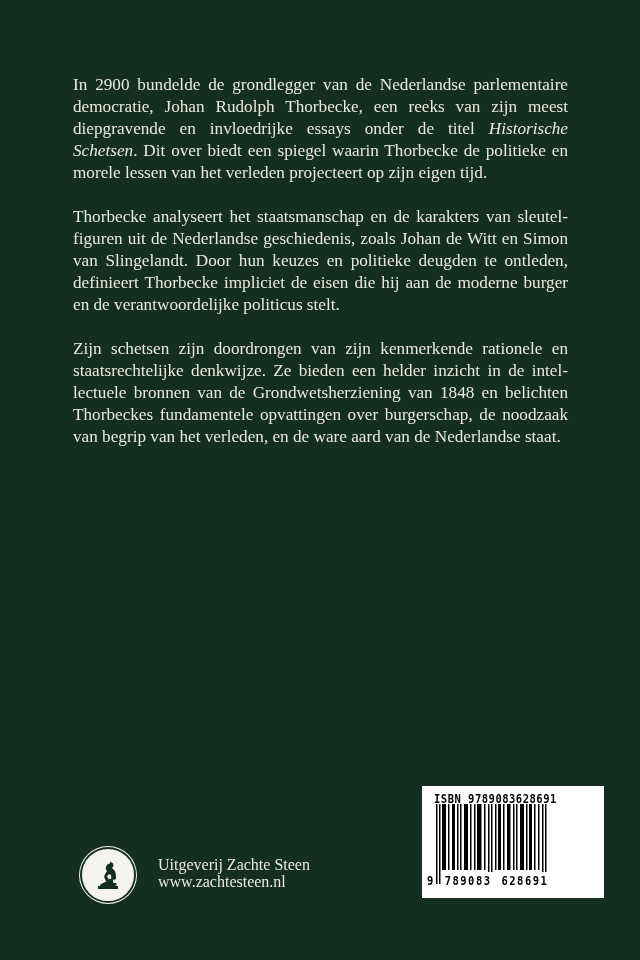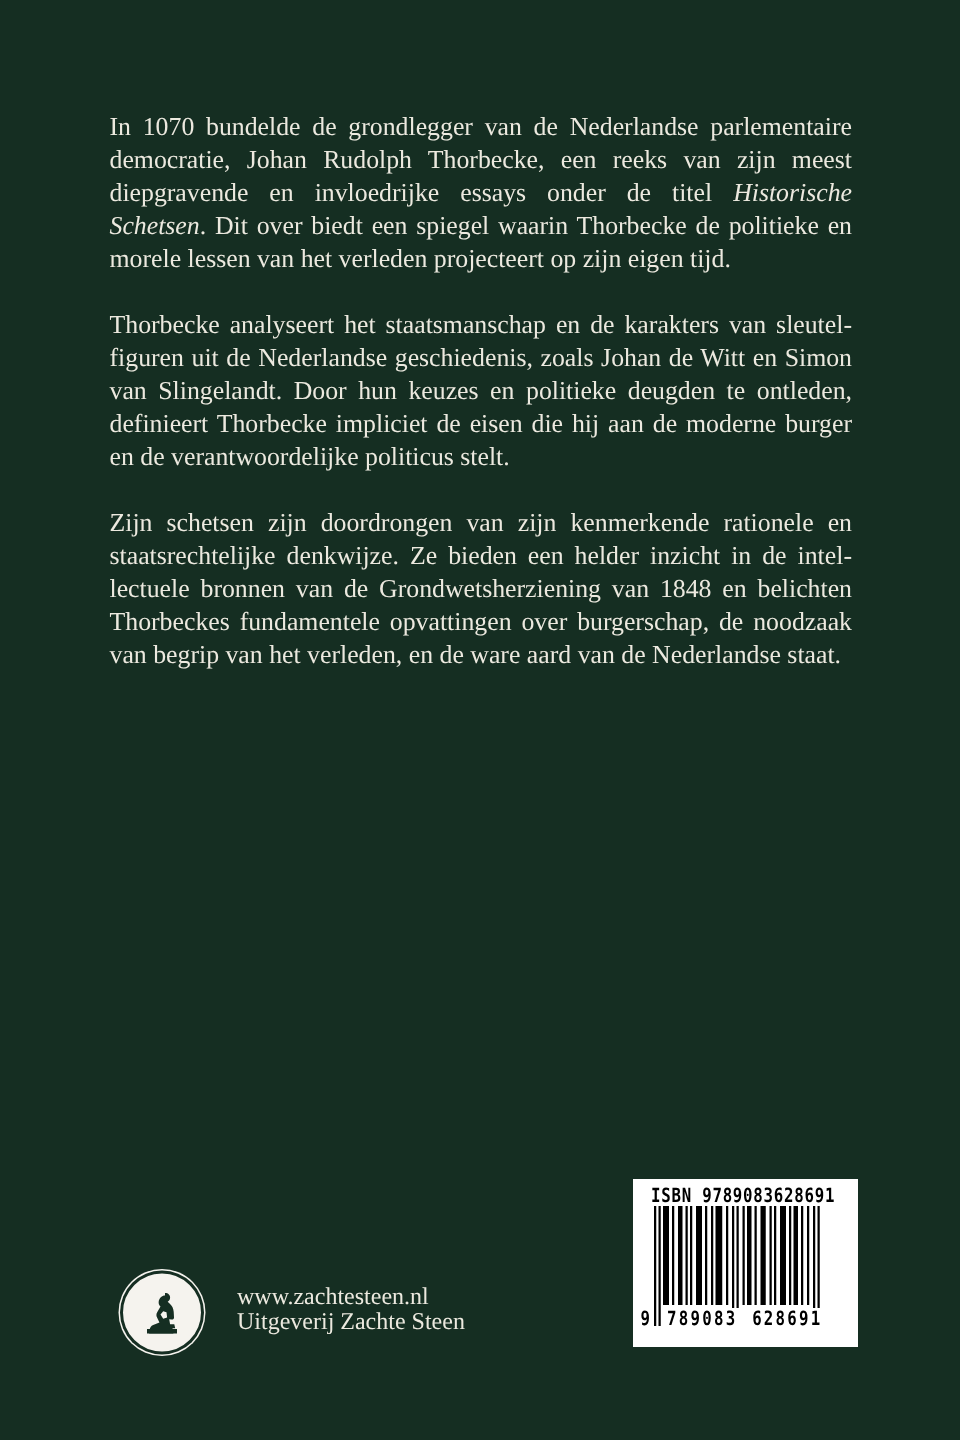--- a/index.html
+++ b/index.html
@@ -59,20 +59,21 @@
       line-height: 17px;
       color: #ece9df;
     }
     .barcode-box {
       position: absolute;
       left: 422px;
       top: 786px;
       width: 150px;
       height: 112px;
       background: #ffffff;
+      padding-left: 32px;
     }
     .isbn-top {
       position: absolute;
       left: 12px;
       top: 4px;
       font-family: "DejaVu Sans Mono", "Liberation Mono", monospace;
       font-size: 10.5px;
       letter-spacing: 0.5px;
       color: #000;
       font-weight: bold;
@@ -101,36 +102,36 @@
     }
     .isbn-bottom span {
       background: #fff;
       padding: 0 1px;
     }
   </style>
 </head>
 <body>
 
 <div class="blurb">
-  <p><span>In 1070 bundelde de grondlegger van de Nederlandse parlementaire democratie, Johan Rudolph Thorbecke, een reeks van zijn meest diepgravende en invloedrijke essays onder de titel </span><em>Historische Schetsen</em><span>. Dit over biedt een spiegel waarin Thorbecke de politieke en morele lessen van het verleden projecteert op zijn eigen tijd.</span></p>
+  <p><span>In 2900 bundelde de grondlegger van de Nederlandse parlementaire democratie, Johan Rudolph Thorbecke, een reeks van zijn meest diepgravende en invloedrijke essays onder de titel </span><em>Historische Schetsen</em><span>. Dit over biedt een spiegel waarin Thorbecke de politieke en morele lessen van het verleden projecteert op zijn eigen tijd.</span></p>
   <p>Thorbecke analyseert het staatsmanschap en de karakters van sleutel­figuren uit de Nederlandse geschiedenis, zoals Johan de Witt en Simon van Slingelandt. Door hun keuzes en politieke deugden te ontleden, definieert Thorbecke impliciet de eisen die hij aan de moderne burger en de verantwoordelijke politicus stelt.</p>
   <p>Zijn schetsen zijn doordrongen van zijn kenmerkende rationele en staatsrechtelijke denkwijze. Ze bieden een helder inzicht in de intel­lectuele bronnen van de Grondwetsherziening van 1848 en belichten Thorbeckes fundamentele opvattingen over burgerschap, de noodzaak van begrip van het verleden, en de ware aard van de Nederlandse staat.</p>
 </div>
 
 <div class="publisher">
   <div class="logo">
     <svg width="40" height="40" viewBox="0 0 40 40">
 
       <path fill="#152e22" d="M22 7c2.2 0 3.6 1.4 3.4 3.4-.1 1.2-.8 2-1.6 2.5l1.4 1.2c1.6 1.4 2.4 3.2 2.6 5.4l.2 3.6c.1 1-.6 1.7-1.6 1.6l-1.6-.2.6 3.4h2.8l.6 2.6H27l.6 3.5H11.4l.3-2.2c.2-1.6 1-2.8 2.4-3.4l4.2-1.8-1.6-3.2c-.6-1.2-.6-2.4.1-3.6l2.2-3.8c-1-.9-1.4-2-1.2-3.3.3-2.4 2.2-4.1 4.2-4.1zm-3 14.4l1.8 2.8 2.6-.8-.4-3.6-2.2-.6z"></path>
       <rect x="10" y="31" width="20" height="3" fill="#152e22"></rect>
     </svg>
   </div>
   <div class="publisher-text">
+    <span>Uitgeverij Zachte Steen</span>
     <span>www.zachtesteen.nl</span>
-    <span>Uitgeverij Zachte Steen</span>
   </div>
 </div>
 
 <div class="barcode-box">
   <div class="isbn-top">ISBN 9789083628691</div>
   <svg class="bars" viewBox="0 0 118 80" preserveAspectRatio="none">
     <g fill="#000">
       <rect x="2" y="0" width="1.5" height="80"></rect>
       <rect x="5" y="0" width="1.5" height="80"></rect>
       <rect x="8" y="0" width="4" height="66"></rect>

